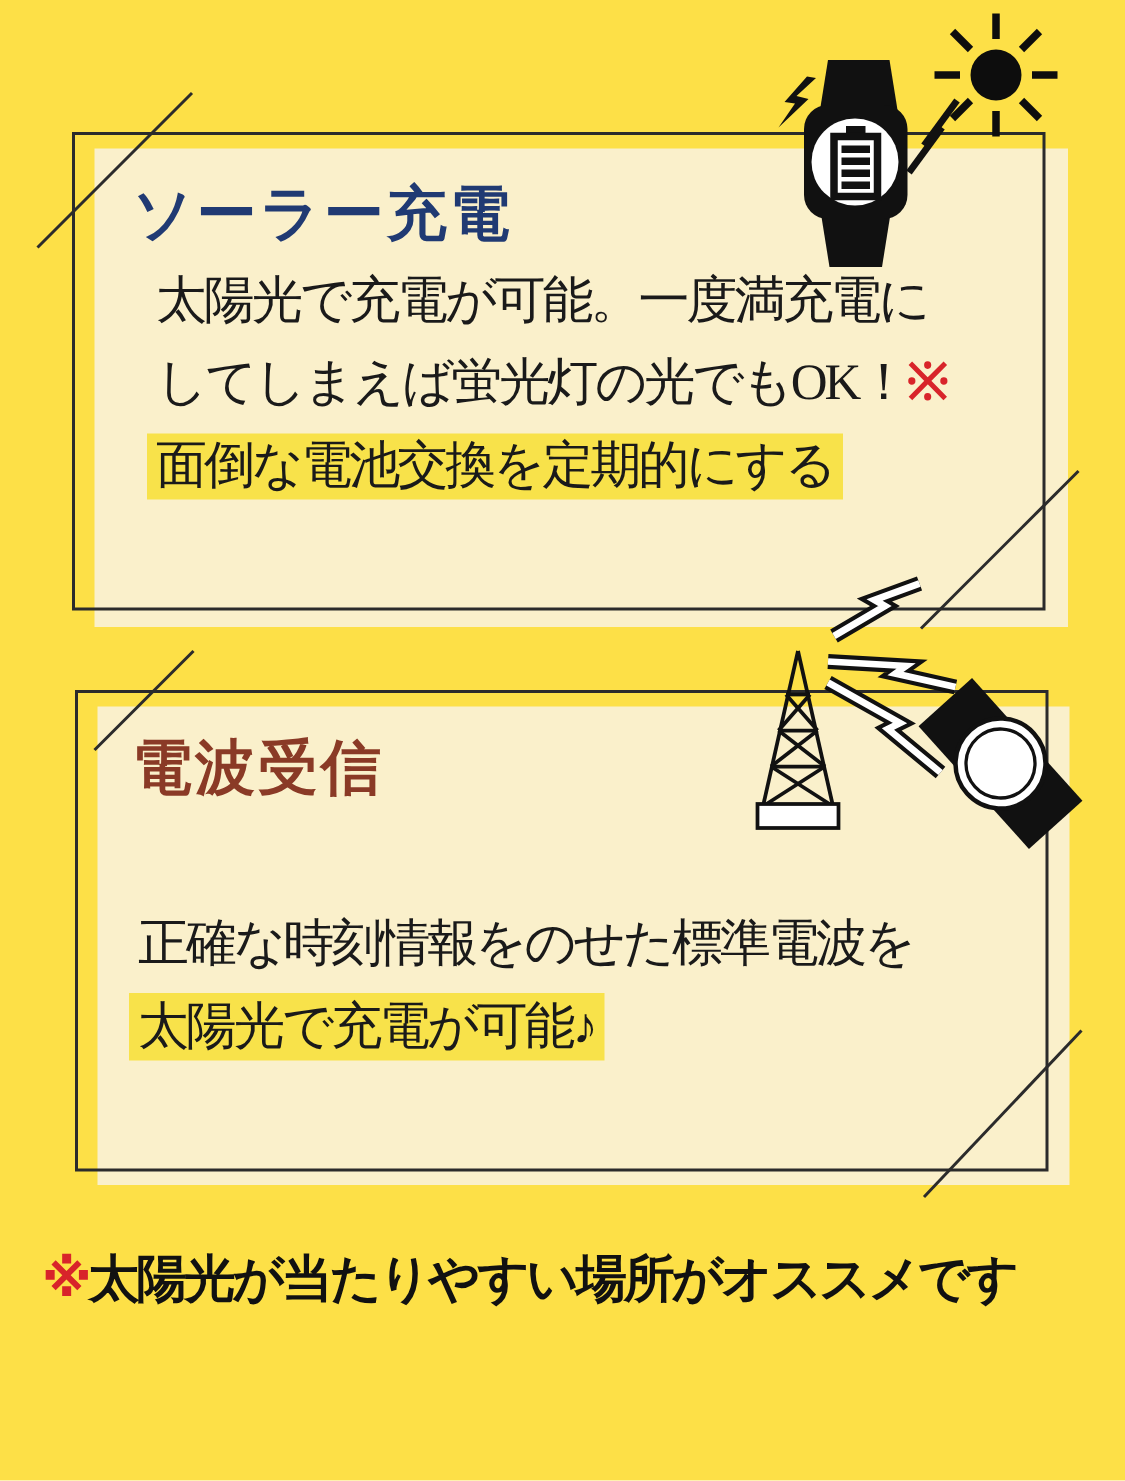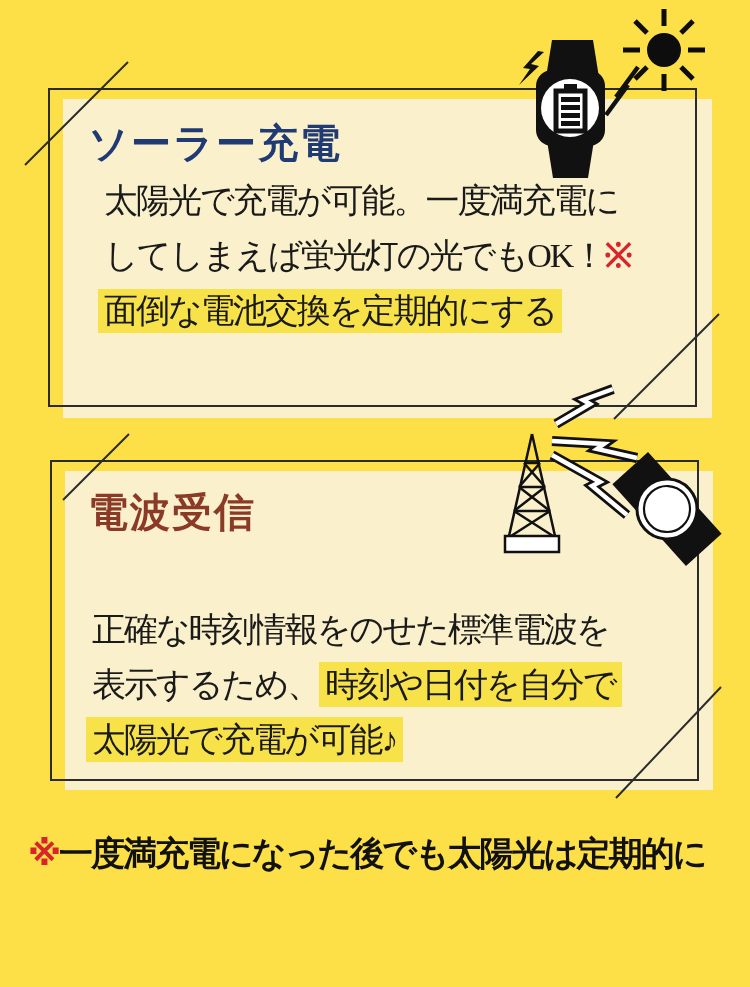--- a/index.html
+++ b/index.html
@@ -49,26 +49,25 @@
     <div class="bl"><span class="seg-normal">太陽光で充電が可能。一度満充電に</span></div>
     <div class="bl"><span class="seg-normal">してしまえば蛍光灯の光でもOK！</span><span class="seg-red">※</span></div>
     <div class="bl"><span class="seg-highlight hl-flush">面倒な電池交換を定期的にする</span></div>
   </div>
 
   <div class="cream cream2"></div>
   <div class="frame frame2"></div>
   <div class="title title2">電波受信</div>
   <div class="bodyblock body2">
     <div class="bl"><span class="seg-normal">正確な時刻情報をのせた標準電波を</span></div>
-    <div class="bl"><span class="seg-normal">表示するため、</span><span class="seg-highlight">時刻や日付を自分で</span></div>
     <div class="bl"><span class="seg-highlight hl-flush">太陽光で充電が可能♪</span></div>
   </div>
 
   <div class="note">
-    <div class="note-line first"><span class="note-marker">※</span><span>一度満充電になった後でも太陽光は定期的に</span></div>
+    <div class="note-line first"><span class="note-marker">※</span><span>太陽光が当たりやすい場所がオススメです</span></div>
   </div>
 
   <svg class="art" width="750" height="987" viewBox="0 0 750 987">
 
     <g stroke="#2b2b2b" stroke-width="2">
       <line x1="25" y1="165" x2="128" y2="62"></line>
       <line x1="614" y1="419" x2="719" y2="314"></line>
       <line x1="63" y1="500" x2="129" y2="434"></line>
       <line x1="616" y1="798" x2="721" y2="687"></line>
     </g>

